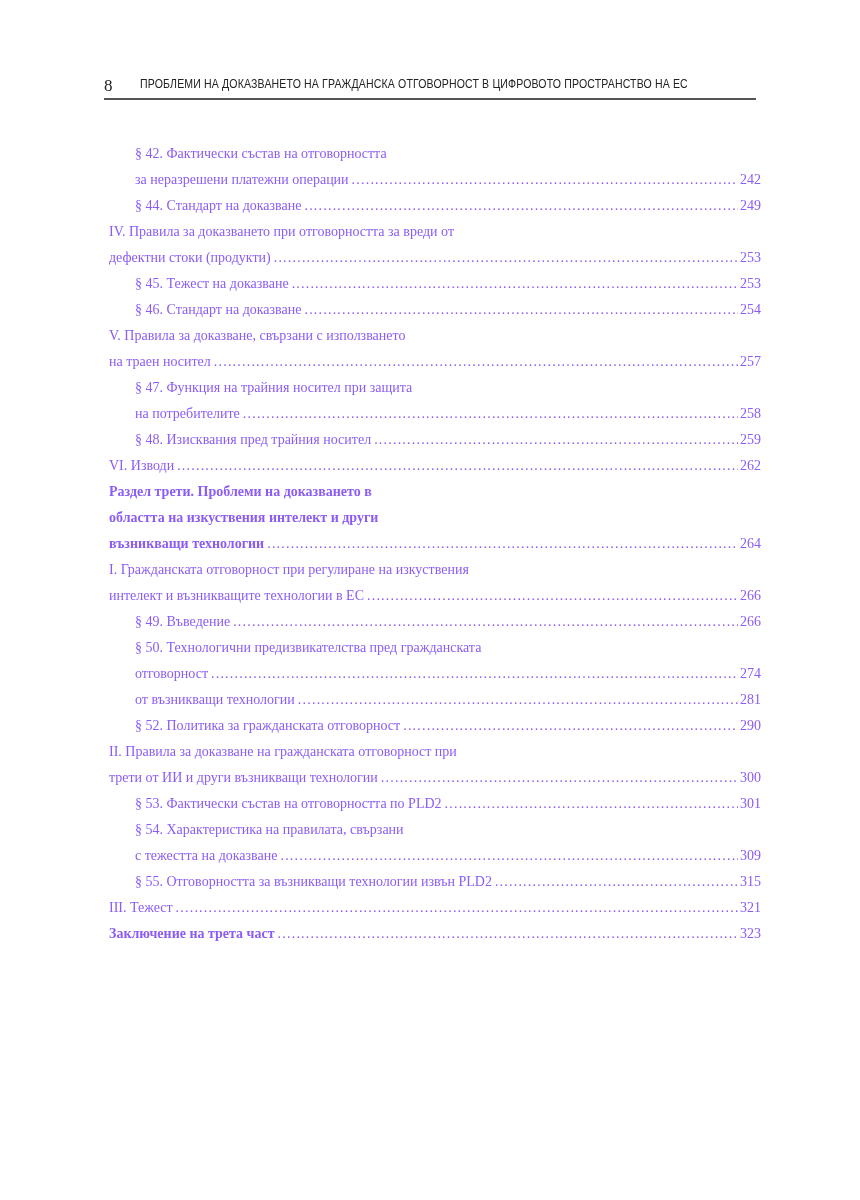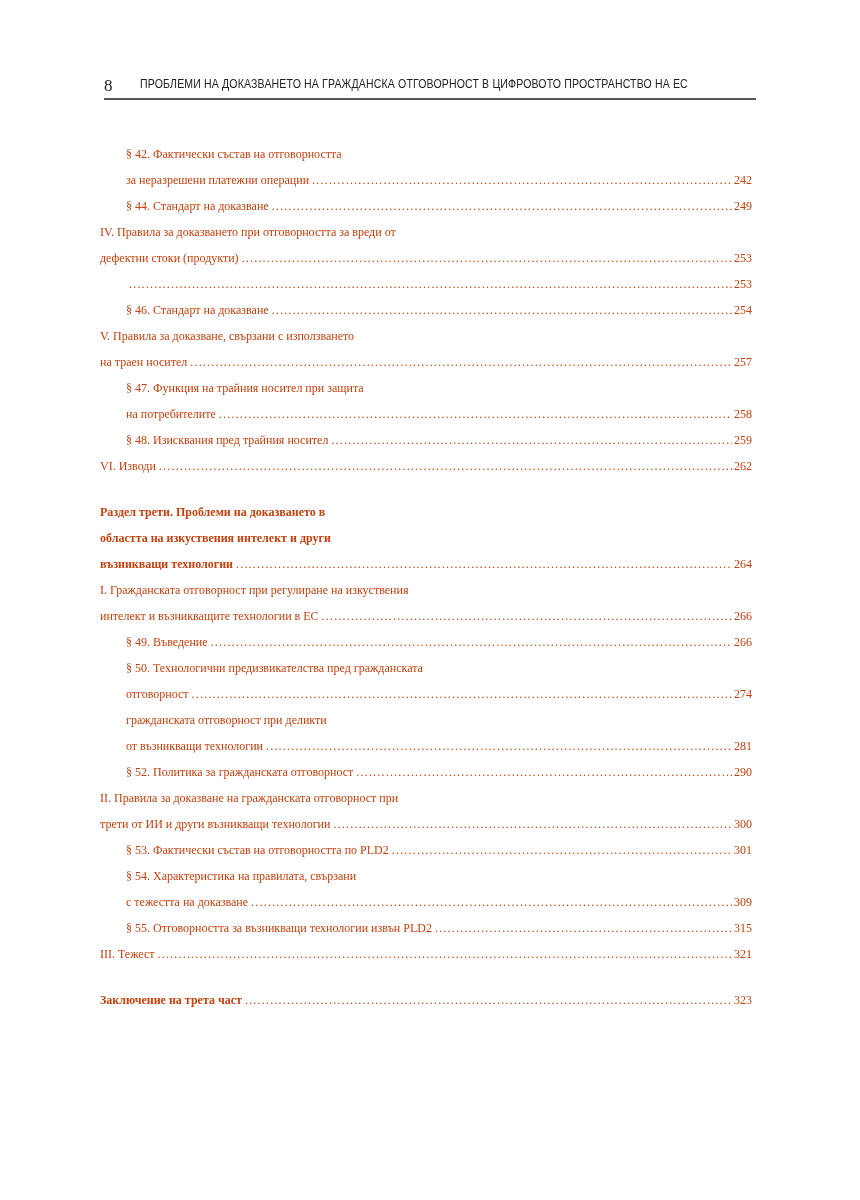--- a/index.html
+++ b/index.html
@@ -1,24 +1,24 @@
 <!DOCTYPE html>
 <html><head>
 <meta charset="utf-8">
 <style>
   html, body { margin: 0; padding: 0; background: #ffffff; }
   body { width: 860px; height: 1200px; position: relative; overflow: hidden; }
   .header { position: absolute; left: 104px; top: 74px; width: 652px; height: 24px; border-bottom: 2px solid #555; }
   .page-num { position: absolute; left: 0; top: 2px; font-family: "Liberation Serif", serif; font-size: 17px; color: #222; }
   .running-title { position: absolute; left: 36px; top: 2px; font-family: "Liberation Sans", sans-serif; font-size: 13.5px; letter-spacing: 0.2px; color: #222; transform: scaleX(0.78); transform-origin: left top; white-space: nowrap; font-weight: normal; }
-  .toc { position: absolute; left: 100px; top: 141px; width: 652px; font-family: "Liberation Serif", serif; font-size: 12px; color: #c2410c; }
+  .toc { position: absolute; left: 109px; top: 141px; width: 652px; font-family: "Liberation Serif", serif; font-size: 14px; color: #8b5cf6; }
   .line { height: 26px; line-height: 26px; white-space: nowrap; position: relative; }
   .entry.indent .line { padding-left: 26px; }
   .entry.indent .line.cont { padding-left: 26px; }
-  .entry.bold { font-weight: bold; margin-top: 20px; }
+  .entry.bold { font-weight: bold; }
   .leader-line { display: flex; align-items: baseline; }
   .leader-line .txt { flex: 0 0 auto; }
   .leader-line .dots { flex: 1 1 auto; overflow: hidden; white-space: nowrap; font-weight: normal; margin: 0 2px 0 3px; letter-spacing: 1.2px; }
   .leader-line .dots::after { content: "........................................................................................................................................................................................................"; }
   .leader-line .pg { flex: 0 0 auto; font-weight: normal; }
 </style>
 </head>
 <body>
 
 <div class="header">
@@ -45,20 +45,21 @@
     <div class="entry">
       <div class="line"><span class="txt">IV. Правила за доказването при отговорността за вреди от</span></div>
       <div class="line cont leader-line">
         <span class="txt">дефектни стоки (продукти)</span>
         <span class="dots"></span>
         <span class="pg">253</span>
       </div>
     </div>
     <div class="entry indent">
       <div class="line leader-line">
+        <span class="txt">§ 45. Тежест на доказване</span>
         <span class="dots"></span>
         <span class="pg">253</span>
       </div>
     </div>
     <div class="entry indent">
       <div class="line leader-line">
         <span class="txt">§ 46. Стандарт на доказване</span>
         <span class="dots"></span>
         <span class="pg">254</span>
       </div>
@@ -119,21 +120,20 @@
     </div>
     <div class="entry indent">
       <div class="line"><span class="txt">§ 50. Технологични предизвикателства пред гражданската</span></div>
       <div class="line cont leader-line">
         <span class="txt">отговорност</span>
         <span class="dots"></span>
         <span class="pg">274</span>
       </div>
     </div>
     <div class="entry indent">
-      <div class="line cont"><span class="txt">гражданската отговорност при деликти</span></div>
       <div class="line cont leader-line">
         <span class="txt">от възникващи технологии</span>
         <span class="dots"></span>
         <span class="pg">281</span>
       </div>
     </div>
     <div class="entry indent">
       <div class="line leader-line">
         <span class="txt">§ 52. Политика за гражданската отговорност</span>
         <span class="dots"></span>

